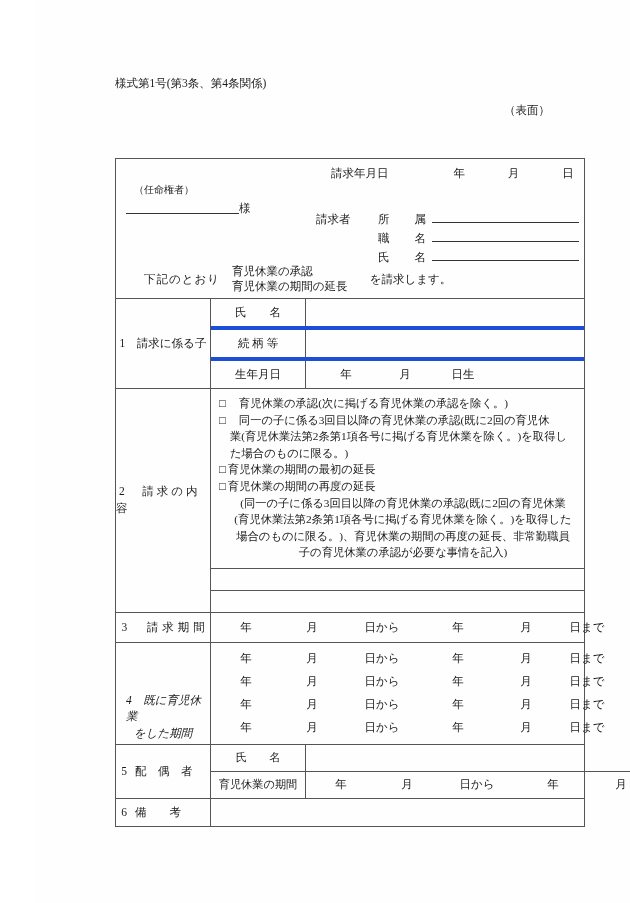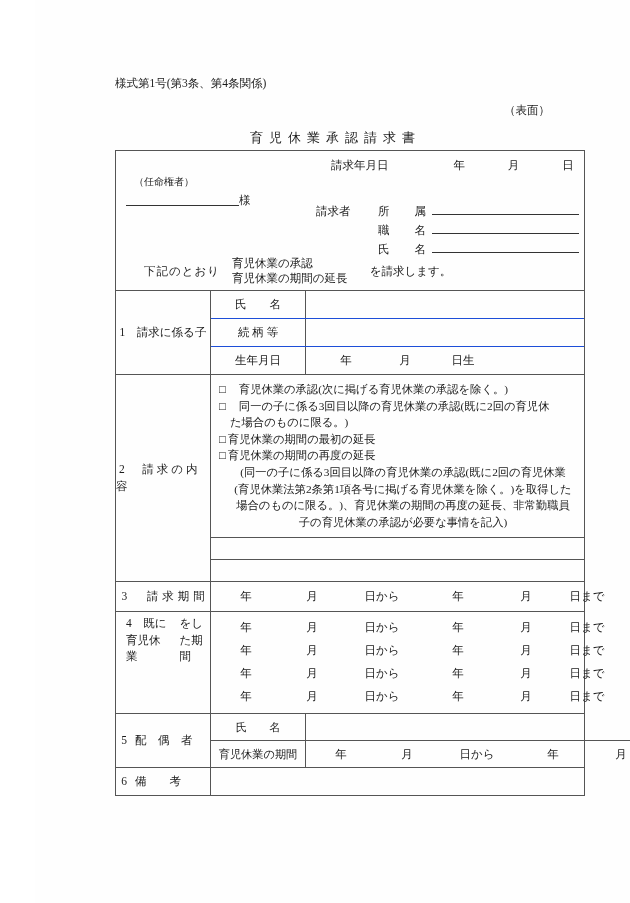--- a/index.html
+++ b/index.html
@@ -48,21 +48,21 @@
     font-size: 13px;
     letter-spacing: 6px;
     text-indent: 6px;
     white-space: nowrap;
   }
 
   
   .frame {
     position: absolute;
     left: 80px;
-    top: 150px;
+    top: 158px;
     width: 470px;
     border: 1px solid #555;
     box-sizing: border-box;
   }
 
   .row {
     display: flex;
     border-top: 1px solid #555;
     box-sizing: border-box;
   }
@@ -194,21 +194,21 @@
   .childgroup .cell-label {
     display: flex;
     align-items: center;
     justify-content: center;
   }
   .childgroup .stack-rows {
     flex: 1 1 auto;
   }
   .subrow {
     display: flex;
-    border-top: 1px solid #1d4ed8;
+    border-top: 4px solid #1d4ed8;
     height: 27px;
   }
   .subrow.first { border-top: none; }
   .subrow .cell-body {
     display: flex;
     align-items: center;
     padding-left: 10px;
   }
 
   
@@ -250,24 +250,26 @@
   .d-m1 { width: 62px; }
   .d-from { width: 78px; }
   .d-y2 { width: 74px; }
   .d-m2 { width: 62px; }
   .d-to { width: 60px; }
 
   .sec3 .cell-label { letter-spacing: 4px; text-indent: 4px; }
   .sec3 .cell-body { display: flex; align-items: center; height: 29px; }
 
   .sec4 .cell-label {
+    flex-direction: column;
     align-items: flex-start;
     justify-content: flex-end;
     padding-left: 10px;
     line-height: 1.42;
+    font-style: italic;
   }
   .sec4 .cell-label .l2 { padding-left: 8px; }
   .sec4 .cell-body {
     padding: 4px 0 5px 0;
   }
 
   
   .sec5 { display: flex; border-top: 1px solid #555; }
   .sec5 .cell-label {
     letter-spacing: 0;
@@ -295,21 +297,20 @@
   }
   .sec6 .cell-body { height: 27px; }
 </style>
 </head>
 <body>
 
 <div class="page">
 
   <div class="form-no">様式第1号(第3条、第4条関係)</div>
   <div class="side-mark">（表面）</div>
-  <div class="doc-title">育児休業承認請求書</div>
 
   <div class="frame">
 
     <div class="topblock">
 
       <div class="req-date">
         <span class="lbl">請求年月日</span>
         <span class="y">年</span>
         <span class="m">月</span>
         <span class="d">日</span>
@@ -379,20 +380,21 @@
         </div>
       </div>
     </div>
 
     <div class="sec2">
       <div class="cell-label">2　請求の内容</div>
       <div class="sec2-right">
         <div class="sec2-text">
           <div class="chk-line gap"><span class="box">□</span><span>育児休業の承認(次に掲げる育児休業の承認を除く。)</span></div>
           <div class="chk-line gap"><span class="box">□</span><span>同一の子に係る3回目以降の育児休業の承認(既に2回の育児休</span></div>
+          <div class="cont">業(育児休業法第2条第1項各号に掲げる育児休業を除く。)を取得し</div>
           <div class="cont">た場合のものに限る。)</div>
           <div class="chk-line"><span class="box">□</span><span>育児休業の期間の最初の延長</span></div>
           <div class="chk-line"><span class="box">□</span><span>育児休業の期間の再度の延長</span></div>
           <div class="cont2">(同一の子に係る3回目以降の育児休業の承認(既に2回の育児休業</div>
           <div class="cont2">(育児休業法第2条第1項各号に掲げる育児休業を除く。)を取得した</div>
           <div class="cont2">場合のものに限る。)、育児休業の期間の再度の延長、非常勤職員</div>
           <div class="cont2">子の育児休業の承認が必要な事情を記入)</div>
         </div>
         <div class="blank-row"></div>
         <div class="blank-row"></div>

